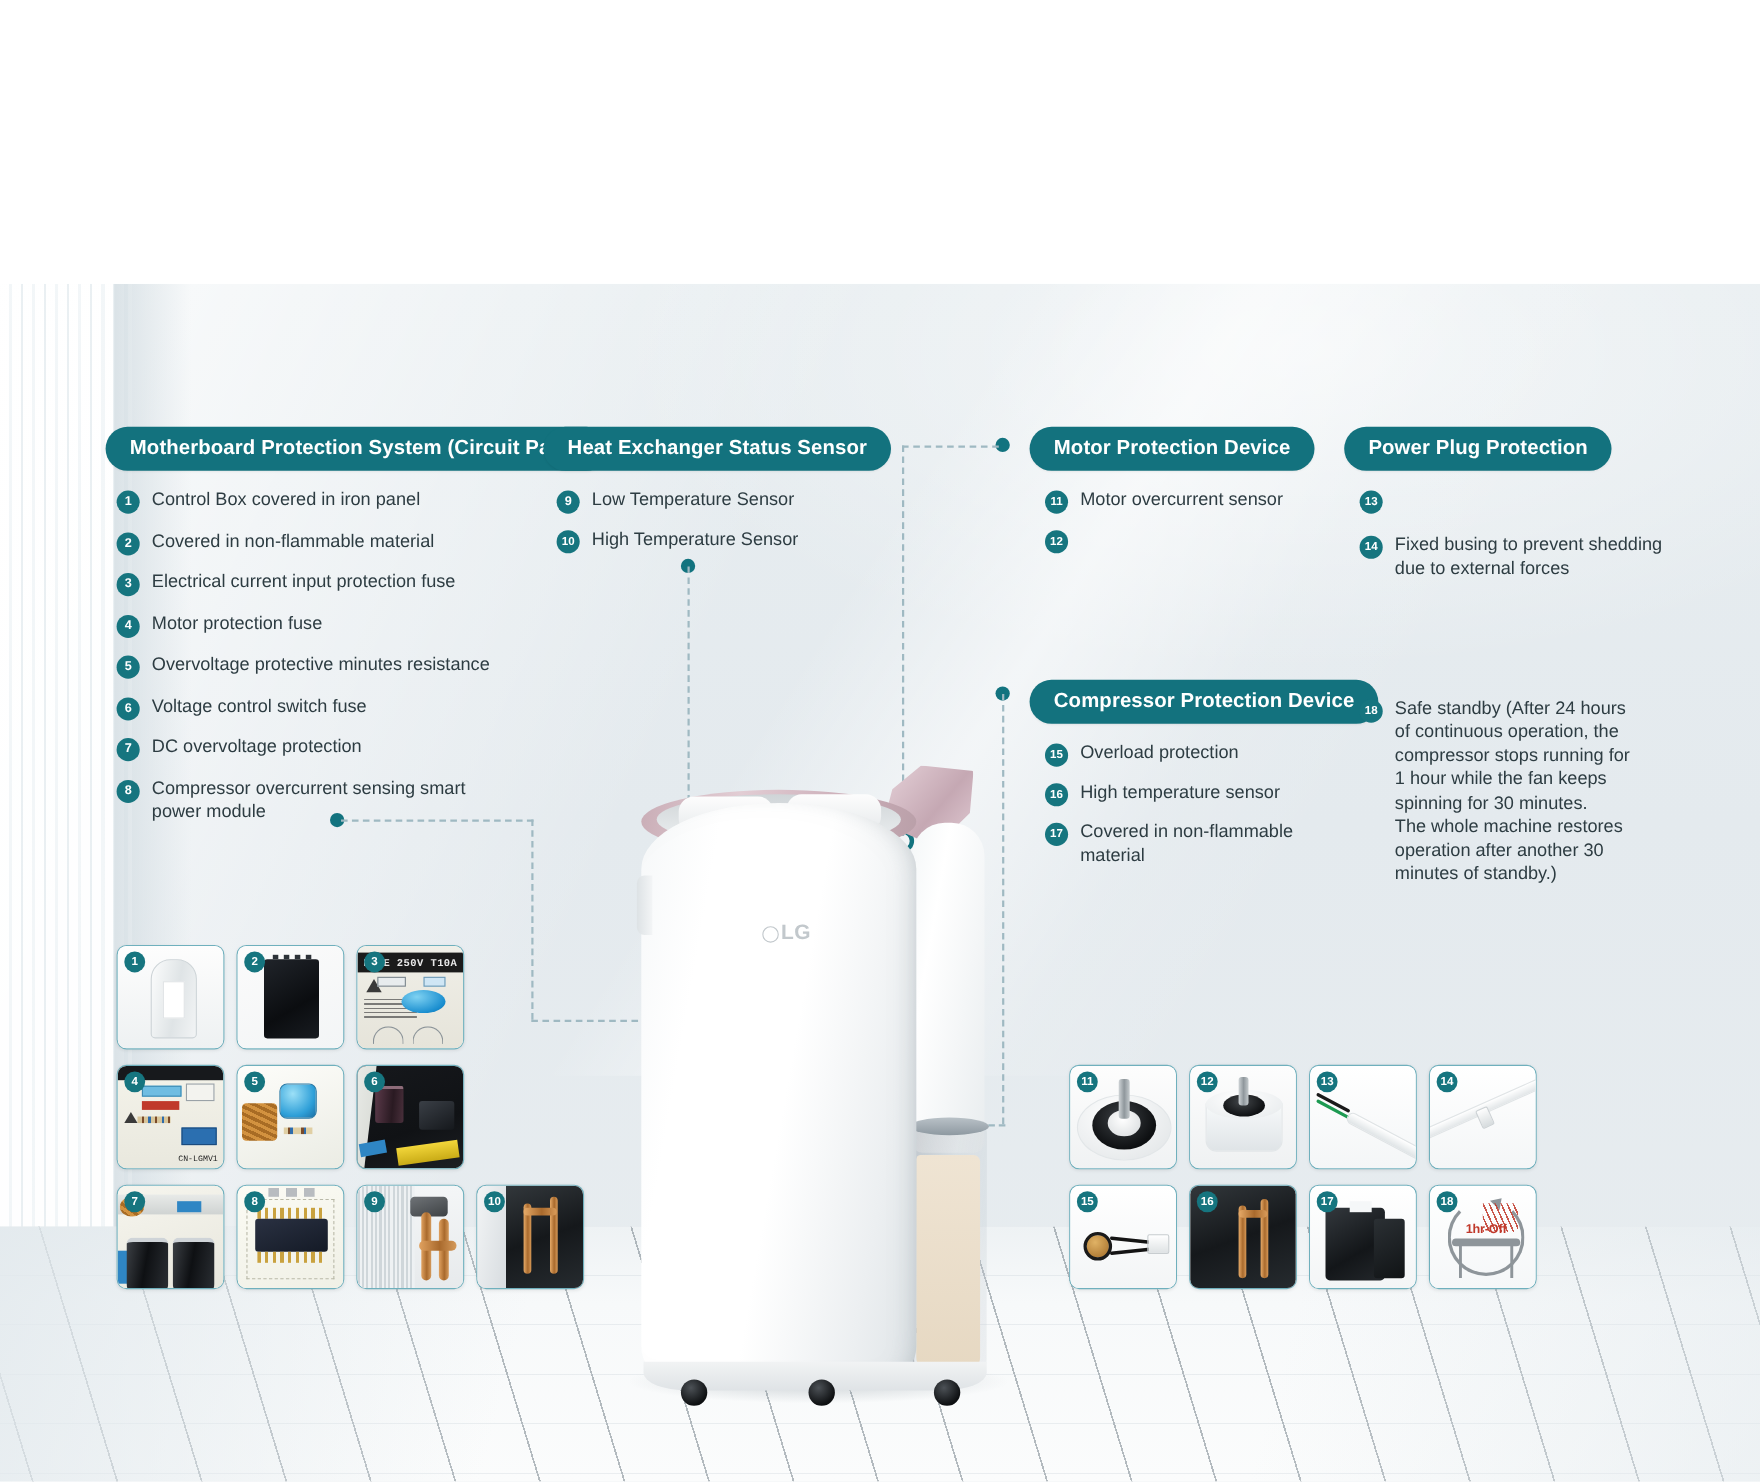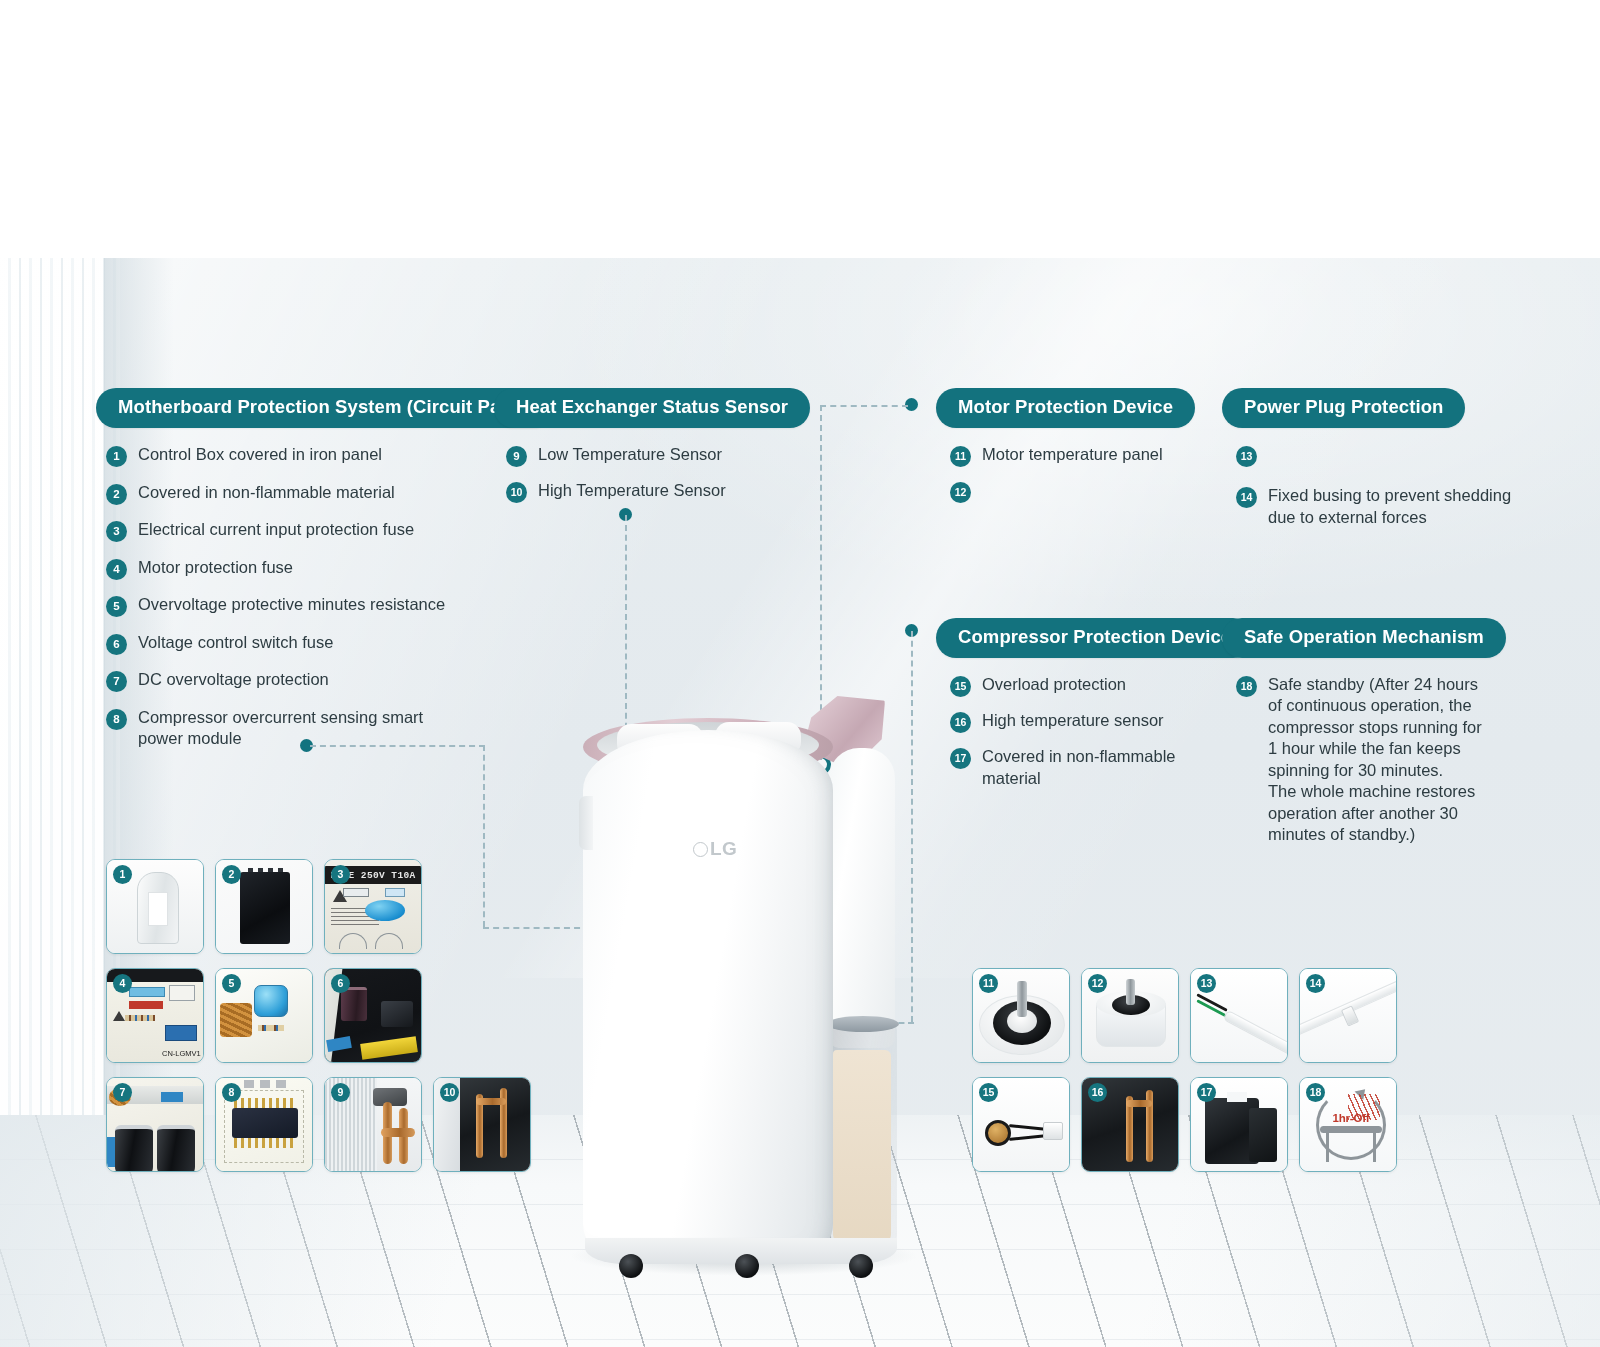--- a/index.html
+++ b/index.html
@@ -239,21 +239,21 @@
   .art-board1 { background: linear-gradient(180deg,#f4f3ea,#e9e8de); }
   .art-board1 .topbar { position:absolute;left:0;top:0;width:100%;height:13px;background:#17191c; }
   .art-board1 .blue1 { position:absolute;left:22px;top:18px;width:36px;height:10px;background:#6fbde2;border:1px solid #3d8ab3; }
   .art-board1 .red1 { position:absolute;left:22px;top:32px;width:34px;height:8px;background:#c0392b; }
   .art-board1 .conn1 { position:absolute;left:62px;top:16px;width:26px;height:16px;background:#f3f3ef;border:1px solid #9aa2a7; }
   .art-board1 .conn2 { position:absolute;left:58px;top:56px;width:32px;height:16px;background:#2b6fb0;border:1px solid #1b4b7d; }
   .art-board1 .res { position:absolute;left:18px;top:46px;width:30px;height:6px;
     background: repeating-linear-gradient(90deg,#d8c59a 0 4px,#7a4b2a 4px 6px,#d8c59a 6px 10px,#2f6cab 10px 12px); }
   .art-board1 .tri { position:absolute;left:6px;top:42px;width:0;height:0;
     border-left:6px solid transparent;border-right:6px solid transparent;border-bottom:10px solid #3a3a3a; }
-  .art-board1 .lbl { position:absolute;left:55px;bottom:4px;font-size:7.5px;color:#222;font-family:Liberation Sans, sans-serif; }
+  .art-board1 .lbl { position:absolute;left:55px;bottom:4px;font-size:7.5px;color:#222;font-family:Liberation Mono, monospace; }
 
   .art-board2 { background: linear-gradient(160deg,#fdfdfa,#ebece4); }
   .art-board2 .blue {
     position:absolute; left:38px; top:16px; width:34px; height:32px; border-radius:7px;
     background: radial-gradient(ellipse at 35% 28%, #9ce0f7, #2e9fd8 65%, #1b6ea3);
     border:1px solid #2b7aa6;
   }
   .art-board2 .coil {
     position:absolute; left:4px; top:34px; width:32px; height:34px;
     background: repeating-linear-gradient(25deg,#d2923f 0 3px,#a86c24 3px 6px);
@@ -677,21 +677,21 @@
         <span class="itext">High Temperature Sensor</span>
       </div>
     </div>
   </div>
 
   <div class="panel" id="panel-motor">
     <div class="pill">Motor Protection Device</div>
     <div class="items">
       <div class="item">
         <span class="badge wide">11</span>
-        <span class="itext">Motor temperature panel</span>
+        <span class="itext">Motor overcurrent sensor</span>
       </div>
       <div class="item">
         <span class="badge wide">12</span>
       </div>
     </div>
   </div>
 
   <div class="panel" id="panel-power">
     <div class="pill">Power Plug Protection</div>
     <div class="items">
@@ -719,21 +719,20 @@
       </div>
       <div class="item">
         <span class="badge wide">17</span>
         <span class="itext">Covered in non-flammable
 material</span>
       </div>
     </div>
   </div>
 
   <div class="panel" id="panel-safe">
-    <div class="pill">Safe Operation Mechanism</div>
     <div class="items">
       <div class="item">
         <span class="badge wide">18</span>
         <span class="itext"> Safe standby (After 24 hours
 of continuous operation, the
 compressor stops running for
 1 hour while the fan keeps
 spinning for 30 minutes.
 The whole machine restores
 operation after another 30

